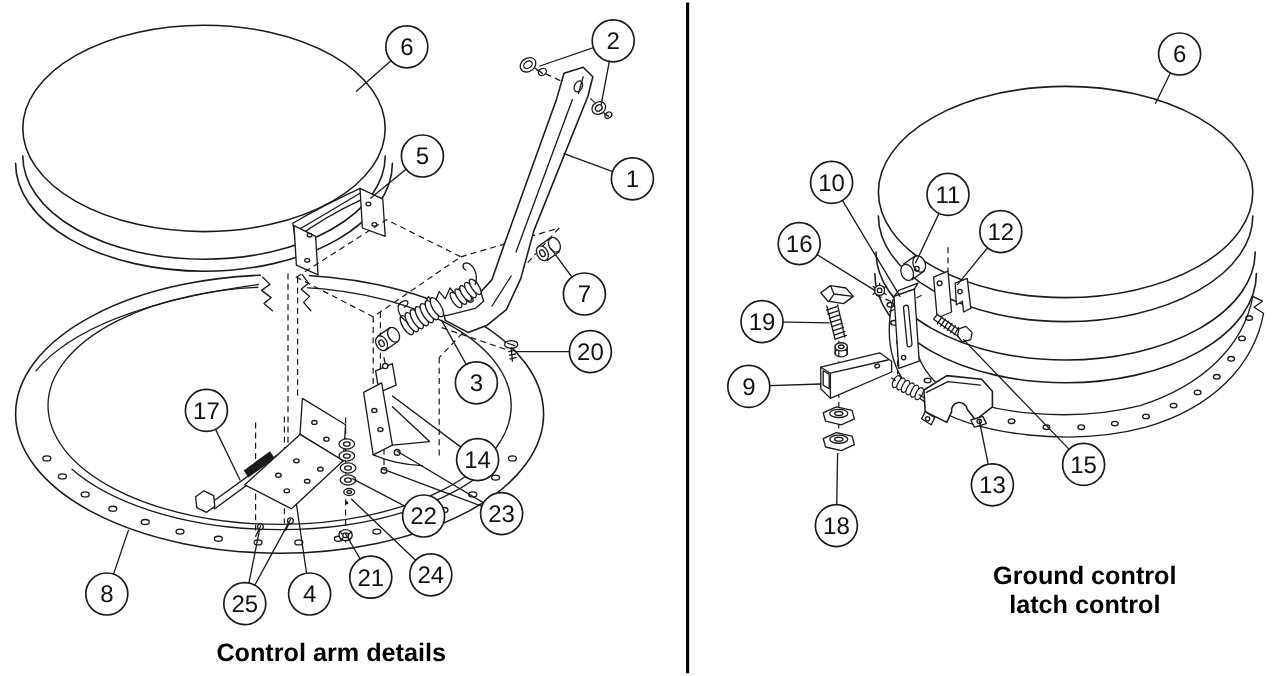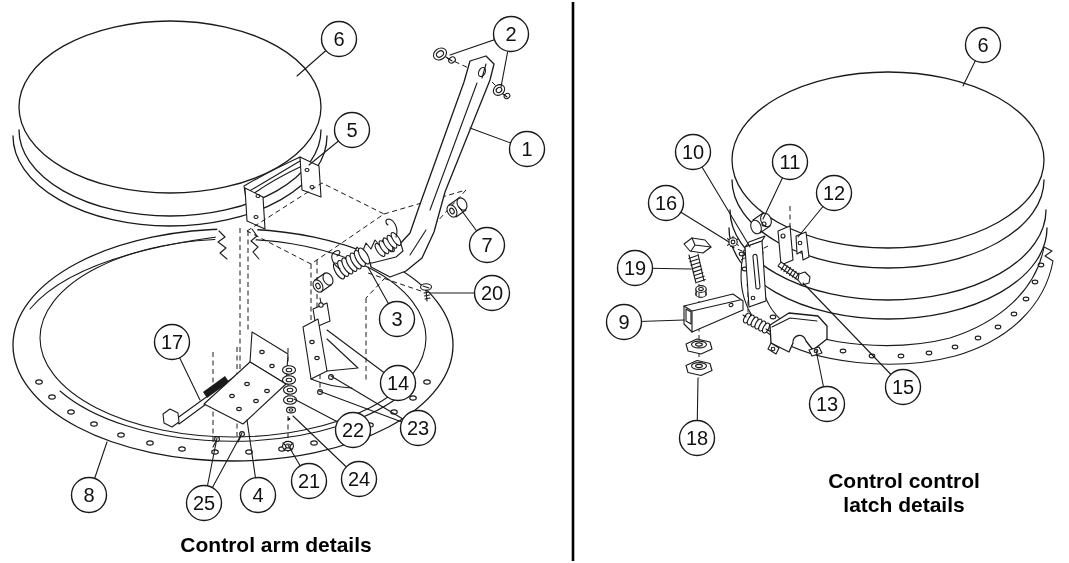--- a/index.html
+++ b/index.html
@@ -449,16 +449,16 @@
           <circle cx="827" cy="404" r="17.5" class="balloon"></circle>
           <text x="827" y="404" dy="0.35em" class="balloon-num">13</text>
           <circle cx="903" cy="387" r="17.5" class="balloon"></circle>
           <text x="903" y="387" dy="0.35em" class="balloon-num">15</text>
         </g>
   </g>
 </svg>
 
 <div class="caption" id="title-left">Control arm details</div>
 <div class="caption" id="title-right">
-  <div>Control control</div>
-  <div>latch details</div>
+  <div>Ground control</div>
+  <div>latch control</div>
 </div>
 </div>
 
 </body></html>

